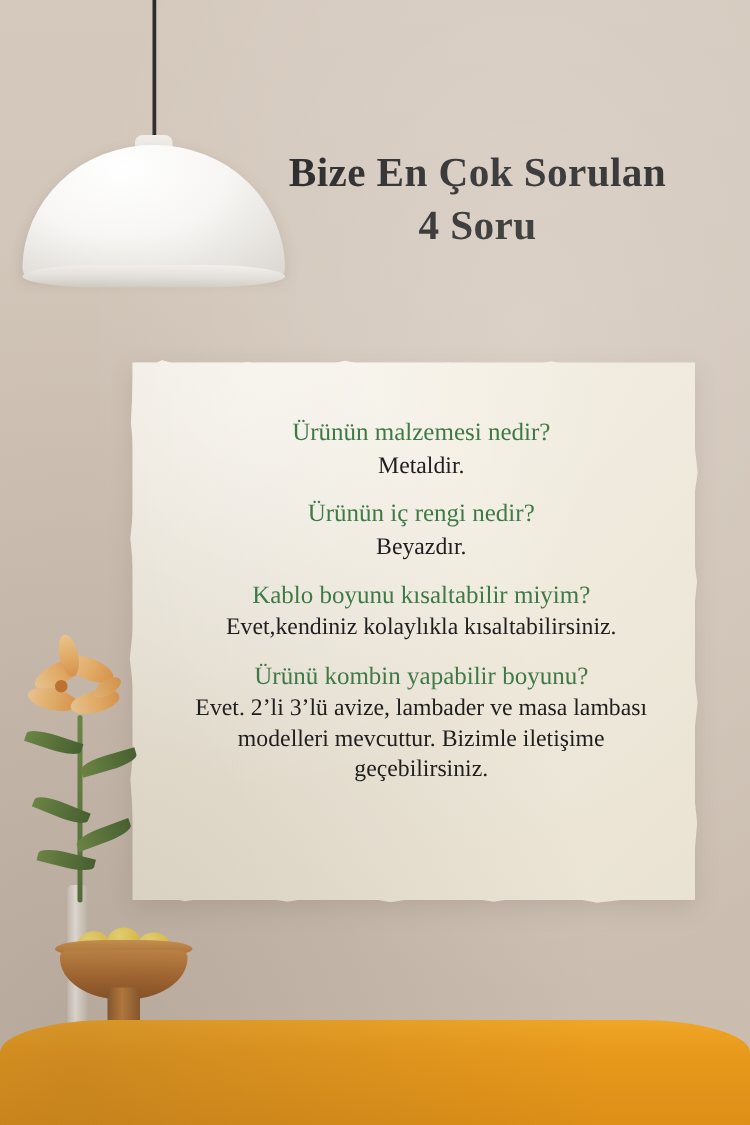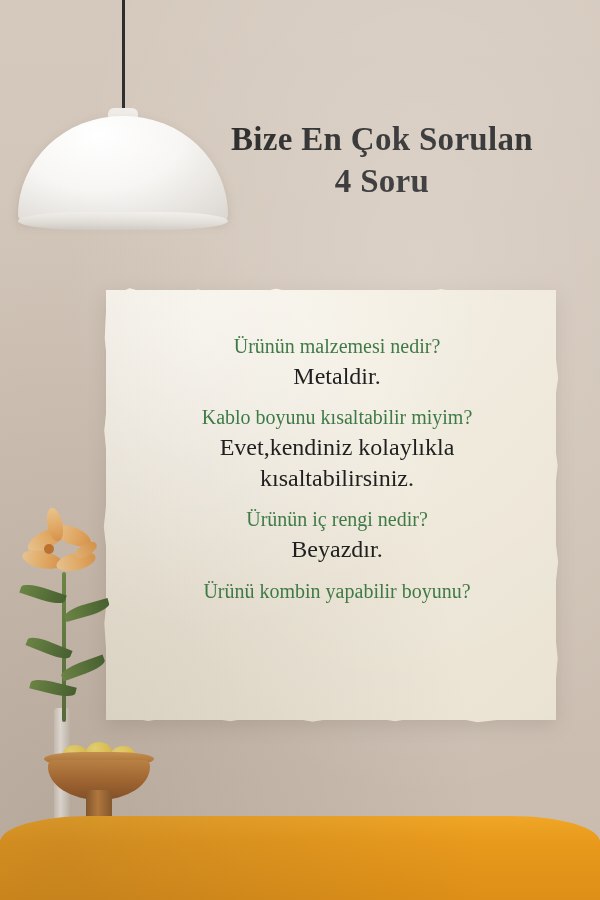--- a/index.html
+++ b/index.html
@@ -115,21 +115,21 @@
   }
   .qa { margin-bottom: 14px; }
   .q {
     color: #3f7a46;
     font-size: 20px;
     line-height: 1.28;
     margin: 0 0 1px 0;
   }
   .a {
     color: #1f1f1f;
-    font-size: 24px;
+    font-size: 19px;
     line-height: 1.28;
     margin: 0;
   }
   .qa-2 .q { padding: 0 22px; }
   .qa-4 .a { padding: 0 4px; }
 
   
   .table {
     position: absolute;
     left: 0;
@@ -288,32 +288,33 @@
   </div>
 
   <div class="paper">
     <div class="paper-inner">
 
       <div class="qa qa-1">
         <p class="q">Ürünün malzemesi nedir?</p>
         <p class="a">Metaldir.</p>
       </div>
 
+      <div class="qa qa-3">
+        <p class="q">Ürünün iç rengi nedir?</p>
+        <p class="a">Beyazdır.</p>
+      </div>
+
       <div class="qa qa-2">
         <p class="q">Kablo boyunu kısaltabilir miyim?</p>
         <p class="a">Evet,kendiniz kolaylıkla kısaltabilirsiniz.</p>
       </div>
 
-      <div class="qa qa-3">
-        <p class="q">Ürünün iç rengi nedir?</p>
-        <p class="a">Beyazdır.</p>
-      </div>
-
       <div class="qa qa-4">
         <p class="q">Ürünü kombin yapabilir boyunu?</p>
+        <p class="a">Evet. 2’li 3’lü avize, lambader ve masa lambası modelleri mevcuttur. Bizimle iletişime geçebilirsiniz.</p>
       </div>
 
     </div>
   </div>
 
   <div class="vase"></div>
   <div class="stem"></div>
   <div class="leaf a1"></div>
   <div class="leaf a2"></div>
   <div class="leaf a3"></div>

